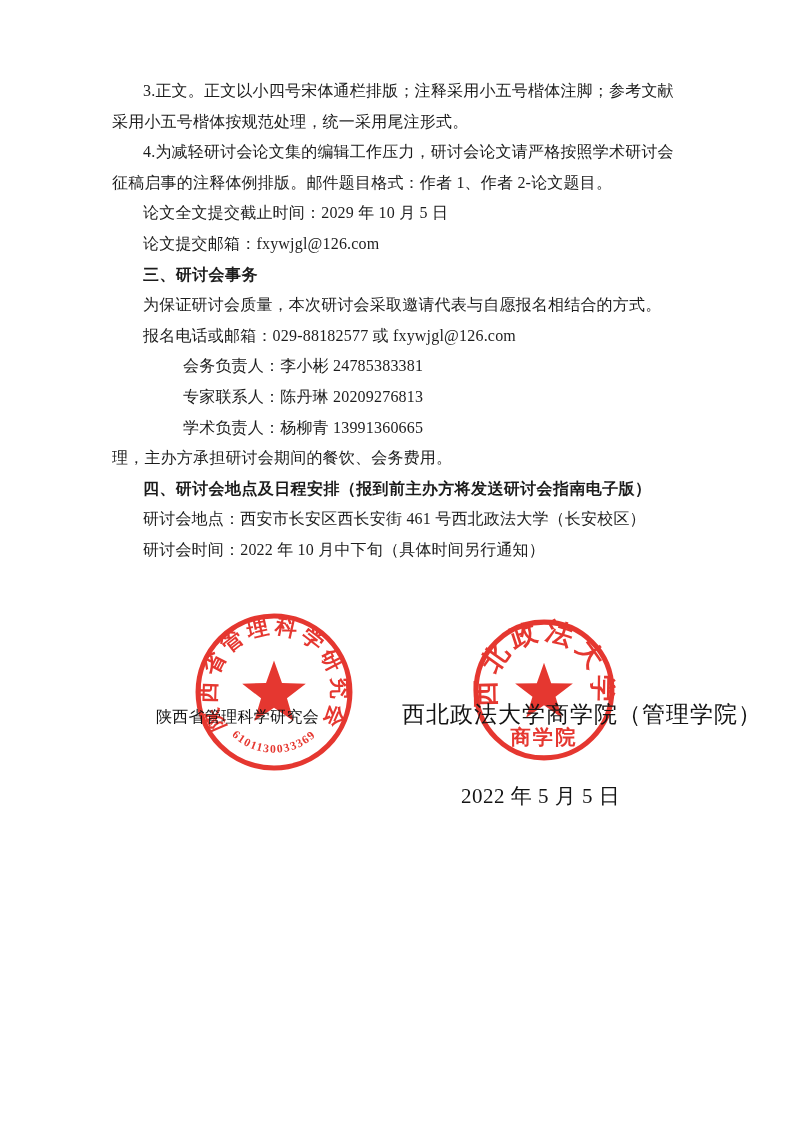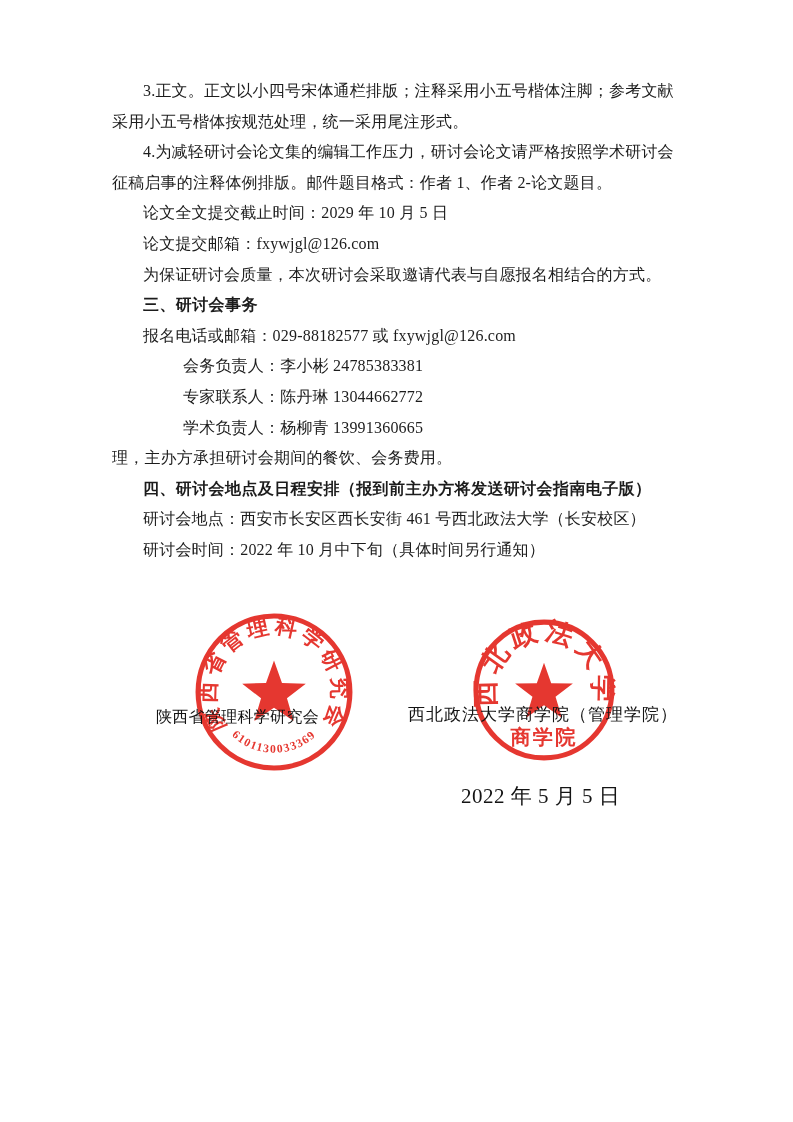--- a/index.html
+++ b/index.html
@@ -25,41 +25,41 @@
   .seal{
     position:absolute;z-index:1;
     mix-blend-mode:multiply;opacity:0.9;
   }
   #seal-left{left:193px;top:611px;width:162px;height:162px;}
   #seal-right{left:468px;top:614px;width:152px;height:152px;}
   .sig{
     position:absolute;z-index:2;white-space:nowrap;color:#141414;
   }
   #sig-left{left:156px;top:705px;font-size:16px;line-height:24px;letter-spacing:0.3px;}
-  #sig-right{left:402px;top:703px;font-size:17px;line-height:24px;letter-spacing:1px;margin-left:6px;}
+  #sig-right{left:402px;top:703px;font-size:23px;line-height:24px;letter-spacing:1px;}
   #doc-date{left:461px;top:784px;font-size:21px;line-height:24px;letter-spacing:0.5px;}
   .seal-font{font-family:"Liberation Serif","DejaVu Serif",serif;font-weight:bold;}
 </style>
 </head>
 <body>
 
 <div class="page">
 
   <div class="text-block">
     <div class="line indent2">3.正文。正文以小四号宋体通栏排版；注释采用小五号楷体注脚；参考文献</div>
     <div class="line">采用小五号楷体按规范处理，统一采用尾注形式。</div>
     <div class="line indent2">4.为减轻研讨会论文集的编辑工作压力，研讨会论文请严格按照学术研讨会</div>
     <div class="line">征稿启事的注释体例排版。邮件题目格式：作者 1、作者 2-论文题目。</div>
     <div class="line indent2">论文全文提交截止时间：2029 年 10 月 5 日</div>
     <div class="line indent2">论文提交邮箱：fxywjgl@126.com</div>
+    <div class="line indent2 bold">三、研讨会事务</div>
     <div class="line indent2">为保证研讨会质量，本次研讨会采取邀请代表与自愿报名相结合的方式。</div>
-    <div class="line indent2 bold">三、研讨会事务</div>
     <div class="line indent2">报名电话或邮箱：029-88182577 或 fxywjgl@126.com</div>
     <div class="line indent45">会务负责人：李小彬  24785383381</div>
-    <div class="line indent45">专家联系人：陈丹琳  13044662772</div>
+    <div class="line indent45">专家联系人：陈丹琳  20209276813</div>
     <div class="line indent45">学术负责人：杨柳青  13991360665</div>
     <div class="line">理，主办方承担研讨会期间的餐饮、会务费用。</div>
     <div class="line indent2 bold">四、研讨会地点及日程安排（报到前主办方将发送研讨会指南电子版）</div>
     <div class="line indent2">研讨会地点：西安市长安区西长安街 461 号西北政法大学（长安校区）</div>
     <div class="line indent2">研讨会时间：2022 年 10 月中下旬（具体时间另行通知）</div>
   </div>
 
   <svg id="seal-left" class="seal" viewBox="0 0 160 160">
     <circle cx="80" cy="80" r="75" fill="none" stroke="#e32119" stroke-width="5"></circle>
     <path id="seal1-top-arc" d="M32.5,113.3 A58,58 0 1 1 127.5,113.3" fill="none"></path>

